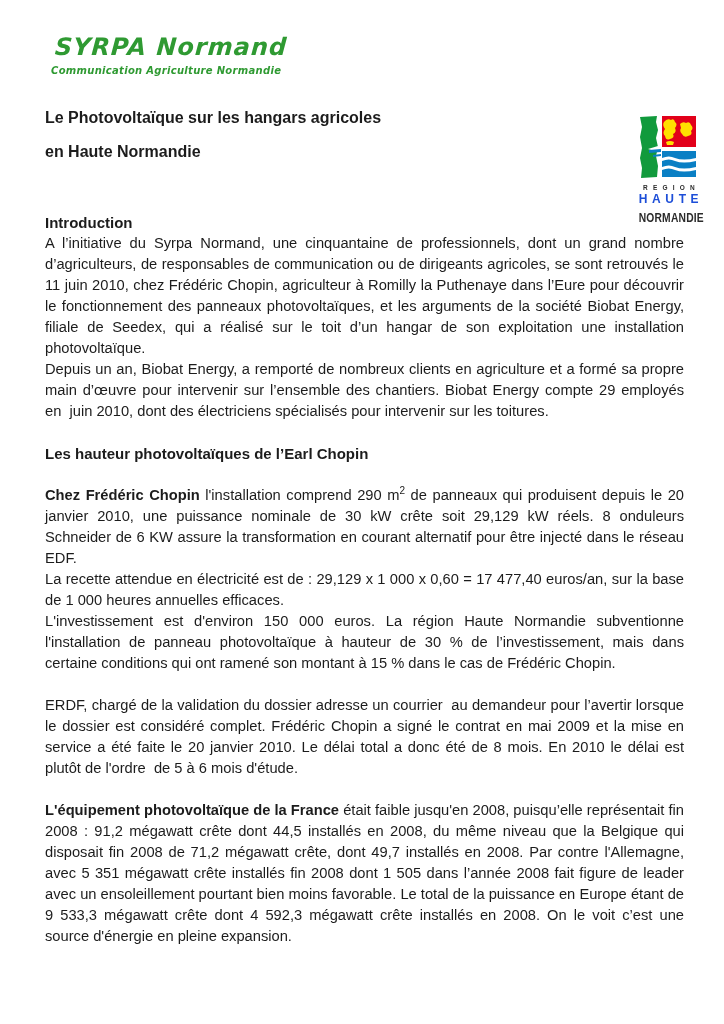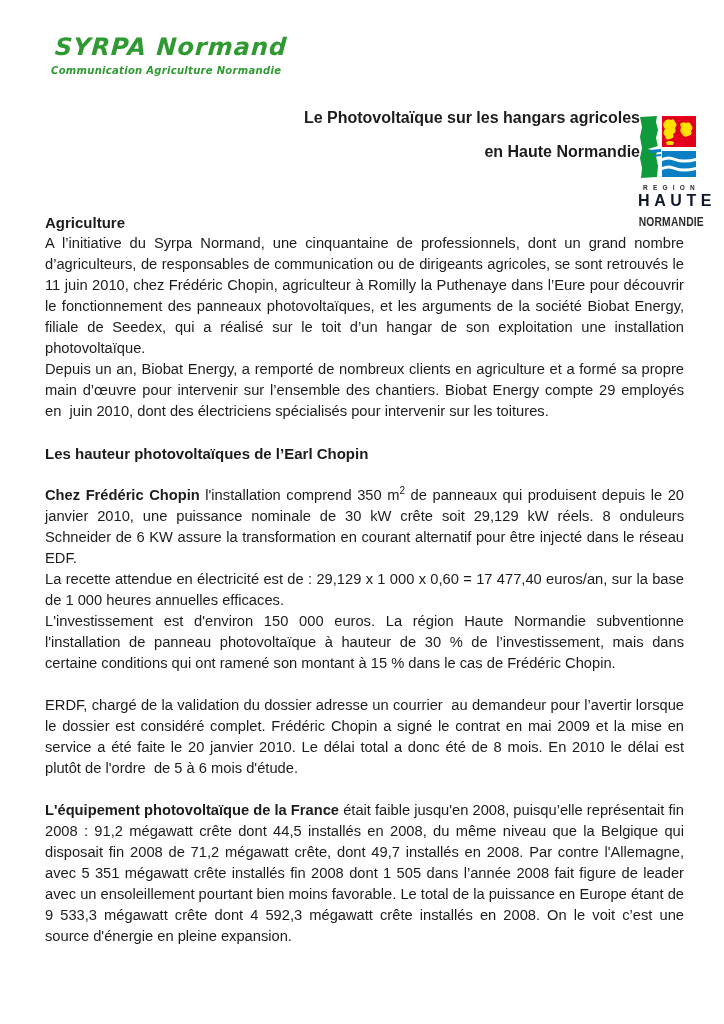--- a/index.html
+++ b/index.html
@@ -33,41 +33,41 @@
     color: #2f9a32;
     margin-top: 4px;
     margin-left: -4px;
   }
   
   .doc-title {
     position: absolute;
     left: 45px;
     top: 108px;
     width: 595px;
-    text-align: right;
+    text-align: left;
     font-weight: bold;
     font-size: 16px;
     line-height: 20px;
   }
   .doc-title .t2 { margin-top: 14px; }
   
   .region-logo {
     position: absolute;
     right: 24px;
     top: 116px;
     width: 62px;
     text-align: center;
   }
   .region-logo svg { display: block; margin: 0 auto; }
   .rl-w1 {
     font-size: 6.5px; font-weight: bold; color: #2b2b2b;
     letter-spacing: 5.2px; margin-top: 4px; margin-right: -5px;
   }
   .rl-w2 {
-    font-size: 16px; font-weight: bold; color: #0f172a;
+    font-size: 12px; font-weight: bold; color: #1d4ed8;
     letter-spacing: 4.6px; margin-top: 1px; margin-right: -4px;
   }
   .rl-w3 {
     font-size: 10.5px; font-weight: bold; color: #2b2b2b;
     letter-spacing: 0.2px; margin-top: 1px;
     display: inline-block; transform: scale(0.98, 1.22);
     transform-origin: center top;
   }
   
   .content {
@@ -126,28 +126,28 @@
 
       <path d="M10,34 L22,33 L22,36 L10,37 Z" fill="#0a7fc4"></path>
       <path d="M14,39 L22,38 L22,40 L14,41 Z" fill="#0a7fc4"></path>
     </svg>
     <div class="rl-w1">REGION</div>
     <div class="rl-w2">HAUTE</div>
     <div><span class="rl-w3">NORMANDIE</span></div>
   </div>
 
   <div class="content">
-    <h3>Agriculture</h3>
+    <h3>Introduction</h3>
 
     <p class="first">A l’initiative du Syrpa Normand, une cinquantaine de professionnels, dont un grand nombre d’agriculteurs, de responsables de communication ou de dirigeants agricoles, se sont retrouvés le 11 juin 2010, chez Frédéric Chopin, agriculteur à Romilly la Puthenaye dans l’Eure pour découvrir le fonctionnement des panneaux photovoltaïques, et les arguments de la société Biobat Energy, filiale de Seedex, qui a réalisé sur le toit d’un hangar de son exploitation une installation photovoltaïque.</p>
     <p>Depuis un an, Biobat Energy, a remporté de nombreux clients en agriculture et a formé sa propre main d’œuvre pour intervenir sur l’ensemble des chantiers. Biobat Energy compte 29 employés en&nbsp; juin 2010, dont des électriciens spécialisés pour intervenir sur les toitures.</p>
 
     <h3 class="sec">Les hauteur photovoltaïques de l’Earl Chopin</h3>
 
-    <p><b class="lead">Chez Frédéric Chopin</b><span> l'installation comprend 350 m</span><sup>2</sup><span> de panneaux qui produisent depuis le 20 janvier 2010, une puissance nominale de 30 kW crête soit 29,129 kW réels. 8 onduleurs Schneider de 6 KW assure la transformation en courant alternatif pour être injecté dans le réseau EDF.</span></p>
+    <p><b class="lead">Chez Frédéric Chopin</b><span> l'installation comprend 290 m</span><sup>2</sup><span> de panneaux qui produisent depuis le 20 janvier 2010, une puissance nominale de 30 kW crête soit 29,129 kW réels. 8 onduleurs Schneider de 6 KW assure la transformation en courant alternatif pour être injecté dans le réseau EDF.</span></p>
     <p>La recette attendue en électricité est de : 29,129 x 1&nbsp;000 x 0,60 = 17&nbsp;477,40 euros/an, sur la base de 1&nbsp;000 heures annuelles efficaces.</p>
     <p>L'investissement est d'environ 150&nbsp;000 euros. La région Haute Normandie subventionne l'installation de panneau photovoltaïque à hauteur de 30 % de l’investissement, mais dans certaine conditions qui ont ramené son montant à 15 % dans le cas de Frédéric Chopin.</p>
 
     <p class="gap">ERDF, chargé de la validation du dossier adresse un courrier&nbsp; au demandeur pour l’avertir lorsque le dossier est considéré complet. Frédéric Chopin a signé le contrat en mai 2009 et la mise en service a été faite le 20 janvier 2010. Le délai total a donc été de 8 mois. En 2010 le délai est plutôt de l'ordre&nbsp; de 5 à 6 mois d'étude.</p>
 
     <p class="gap"><b class="lead">L'équipement photovoltaïque de la France</b><span> était faible jusqu'en 2008, puisqu’elle représentait fin 2008 : 91,2 mégawatt crête dont 44,5 installés en 2008, du même niveau que la Belgique qui disposait fin 2008 de 71,2 mégawatt crête, dont 49,7 installés en 2008. Par contre l'Allemagne, avec 5&nbsp;351 mégawatt crête installés fin 2008 dont 1&nbsp;505 dans l’année 2008 fait figure de leader avec un ensoleillement pourtant bien moins favorable. Le total de la puissance en Europe étant de 9&nbsp;533,3 mégawatt crête dont 4&nbsp;592,3 mégawatt crête installés en 2008. On le voit c’est une source d'énergie en pleine expansion.</span></p>
 
   </div>
 
 </div>

